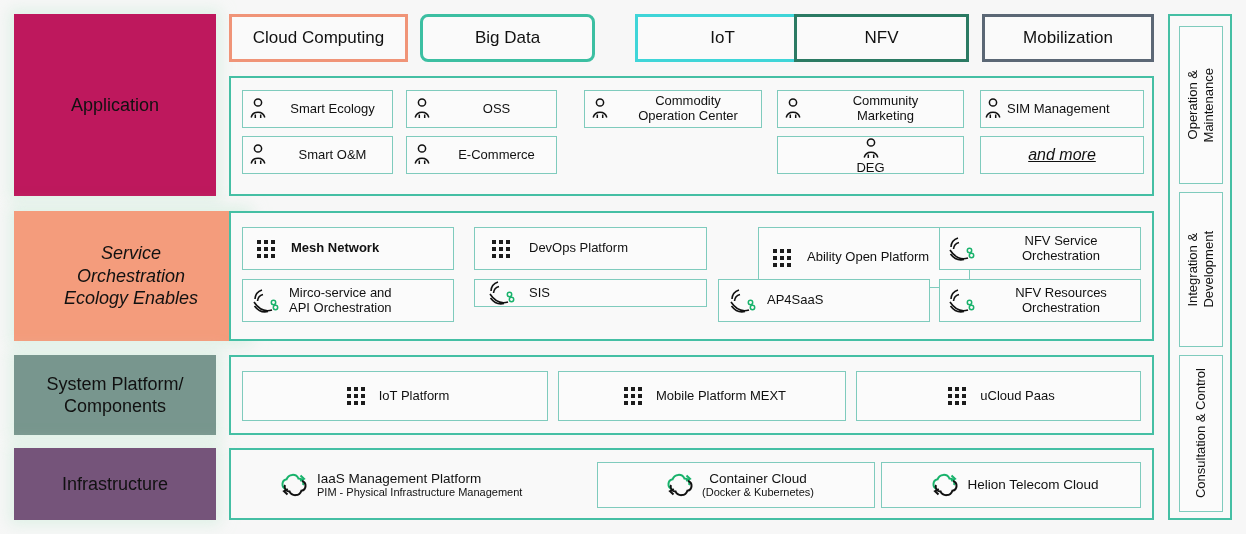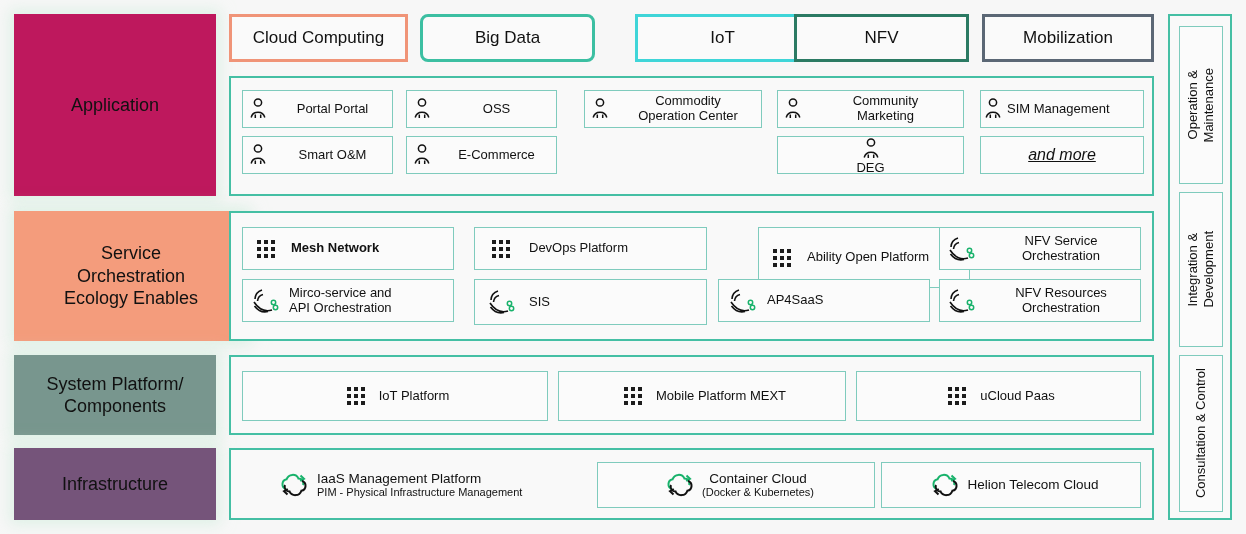--- a/index.html
+++ b/index.html
@@ -90,21 +90,21 @@
 </style>
 </head>
 <body>
 
 <div id="stage">
 
   <div class="label-block" style="left:14px;top:14px;width:202px;height:182px;background:#be185d;">
     <span>Application</span>
   </div>
 
-  <div class="label-block" style="left:14px;top:211px;width:234px;height:130px;background:#f49c7c;">
+  <div class="label-block" style="left:14px;top:211px;width:234px;height:130px;background:#f49c7c;font-style:italic;">
     <span style="white-space:pre-line;">Service
 Orchestration
 Ecology Enables</span>
   </div>
 
   <div class="label-block" style="left:14px;top:355px;width:202px;height:80px;background:#78968e;">
     <span style="white-space:pre-line;">System Platform/
 Components</span>
   </div>
 
@@ -132,21 +132,21 @@
 
     <div class="card" style="left:11px;top:12px;width:151px;height:38px;">
       <span class="ico" style="width:30px;">
         <svg width="20" height="24" viewBox="0 0 20 24">
             <circle cx="10" cy="5.5" r="3.6" fill="none" stroke="#111" stroke-width="1.5"></circle>
             <path d="M3.2 20.5 A7 7 0 0 1 16.8 20.5" fill="none" stroke="#111" stroke-width="1.5"></path>
             <line x1="7.3" y1="17.5" x2="7.3" y2="21" stroke="#111" stroke-width="1.5"></line>
             <line x1="12.7" y1="17.5" x2="12.7" y2="21" stroke="#111" stroke-width="1.5"></line>
           </svg>
       </span>
-      <span class="txt" style="white-space:pre-line;">Portal Portal</span>
+      <span class="txt" style="white-space:pre-line;">Smart Ecology</span>
     </div>
 
     <div class="card" style="left:175px;top:12px;width:151px;height:38px;">
       <span class="ico" style="width:30px;">
         <svg width="20" height="24" viewBox="0 0 20 24">
             <circle cx="10" cy="5.5" r="3.6" fill="none" stroke="#111" stroke-width="1.5"></circle>
             <path d="M3.2 20.5 A7 7 0 0 1 16.8 20.5" fill="none" stroke="#111" stroke-width="1.5"></path>
             <line x1="7.3" y1="17.5" x2="7.3" y2="21" stroke="#111" stroke-width="1.5"></line>
             <line x1="12.7" y1="17.5" x2="12.7" y2="21" stroke="#111" stroke-width="1.5"></line>
           </svg>
@@ -316,21 +316,21 @@
           <path d="M3 14 C9 23 16 23.5 21 22" fill="none" stroke="#111" stroke-width="1.6"></path>
           <path d="M3.5 18 C8 24 13 24.5 17 23.5" fill="none" stroke="#111" stroke-width="1.6"></path>
           <circle cx="22.5" cy="14.5" r="2.2" fill="none" stroke="#18b26b" stroke-width="1.5"></circle>
           <circle cx="24.5" cy="19.5" r="2.2" fill="none" stroke="#18b26b" stroke-width="1.5"></circle>
         </svg>
       </span>
       <span class="txt" style="white-space:pre-line;text-align:left;">Mirco-service and
 API Orchestration</span>
     </div>
 
-    <div class="card" style="left:243px;top:66px;width:233px;height:46px;">
+    <div class="card" style="left:243px;top:66px;width:233px;height:28px;">
       <span class="ico" style="width:52px;">
         <svg width="28" height="26" viewBox="0 0 28 26">
           <path d="M11 2 A10 10 0 0 0 4 11" fill="none" stroke="#111" stroke-width="1.6"></path>
           <path d="M12 6.5 A7.5 7.5 0 0 0 6.5 13" fill="none" stroke="#111" stroke-width="1.6"></path>
           <path d="M3 14 C9 23 16 23.5 21 22" fill="none" stroke="#111" stroke-width="1.6"></path>
           <path d="M3.5 18 C8 24 13 24.5 17 23.5" fill="none" stroke="#111" stroke-width="1.6"></path>
           <circle cx="22.5" cy="14.5" r="2.2" fill="none" stroke="#18b26b" stroke-width="1.5"></circle>
           <circle cx="24.5" cy="19.5" r="2.2" fill="none" stroke="#18b26b" stroke-width="1.5"></circle>
         </svg>
       </span>

